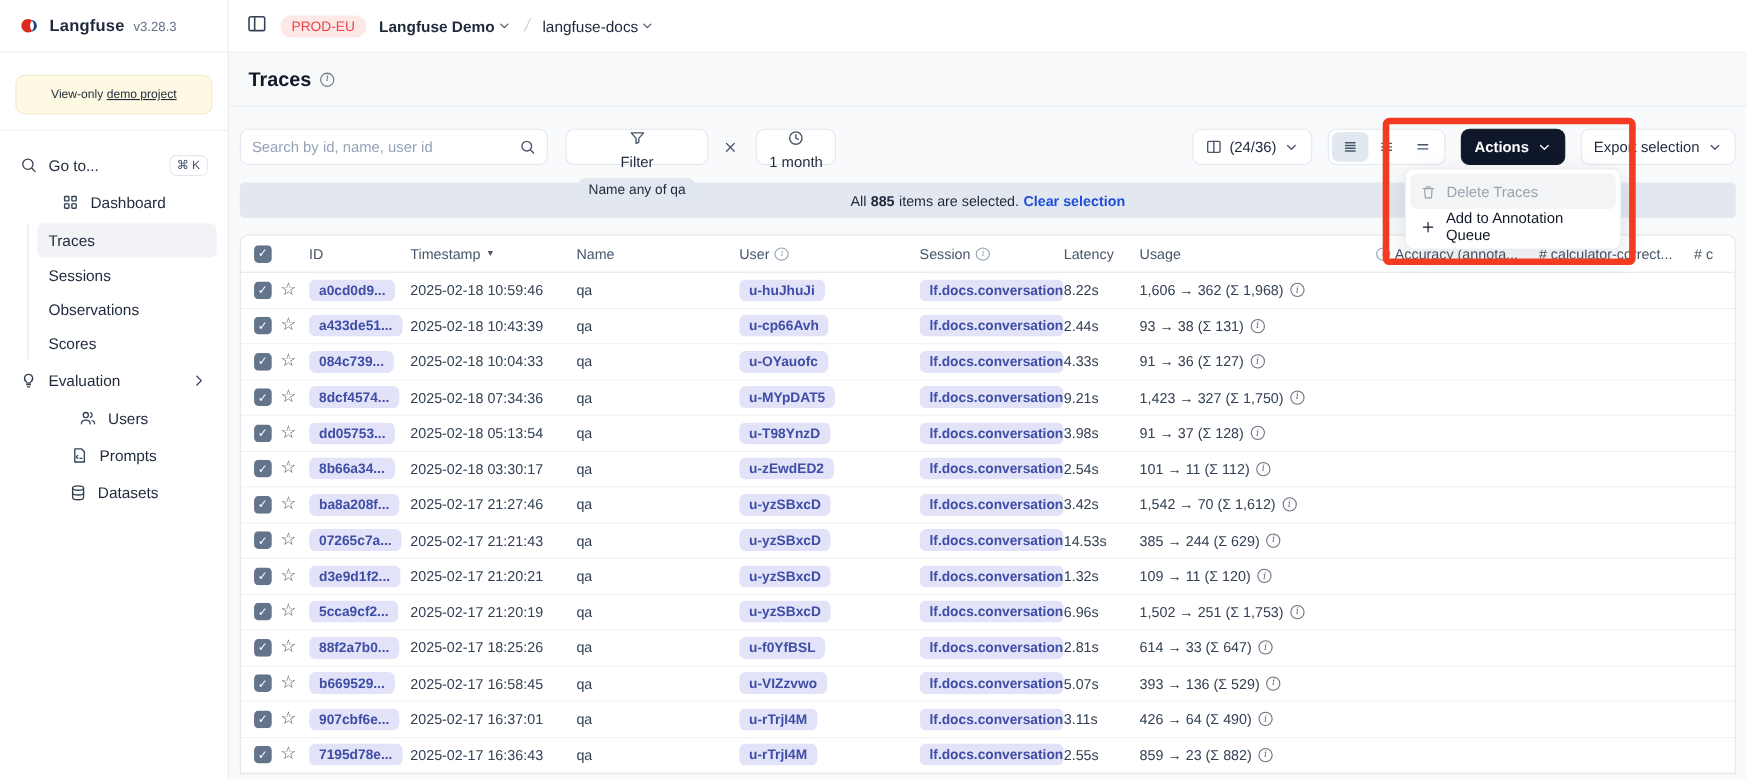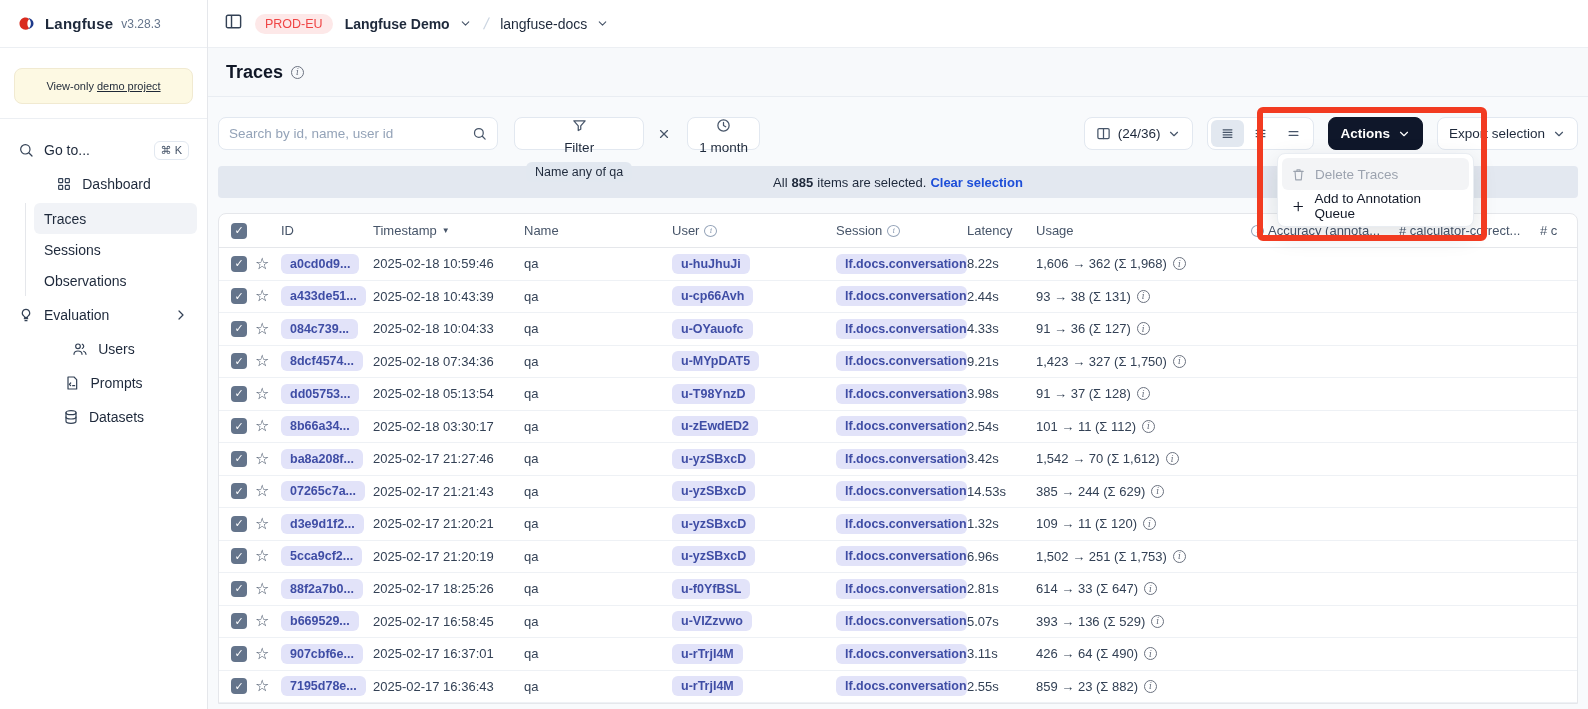--- a/index.html
+++ b/index.html
@@ -23,21 +23,21 @@
   .sub-wrap { margin:2px 0 2px 15px; border-left:1px solid #e5e7eb; padding-left:8px; }
   .sub-row { height:31px; display:flex; align-items:center; padding:0 10px; font-size:14px; border-radius:6px; color:#1e293b; cursor:pointer; }
   .sub-row.active { background:#f1f3f7; }
   .chev { width:14px; height:14px; stroke:#475569; fill:none; stroke-width:2; stroke-linecap:round; stroke-linejoin:round; }
 
   
   .main { flex:1; display:flex; flex-direction:column; background:#f8fafc; min-width:0; }
   .topbar { height:48px; background:#fff; border-bottom:1px solid #eceff3; display:flex; align-items:center; gap:12px; padding:0 16px; flex:0 0 48px; }
   .panel-icon svg { width:19px; height:19px; stroke:#334155; fill:none; stroke-width:1.8; }
   .env-badge { background:#fde8e8; color:#ef4444; font-size:12.5px; padding:3px 10px; border-radius:999px; }
-  .crumb { display:flex; align-items:center; gap:9px; font-size:14px; font-weight:bold; color:#1e293b; cursor:pointer; }
+  .crumb { display:flex; align-items:center; gap:2px; font-size:14px; font-weight:bold; color:#1e293b; cursor:pointer; }
   .crumb .chev { width:13px; height:13px; }
   .slash { color:#cbd5e1; font-size:16px; transform:skewX(-12deg); }
 
   .title-row { height:49px; border-bottom:1px solid #e9edf2; display:flex; align-items:center; gap:8px; padding:0 18px; background:#f7f9fb; flex:0 0 49px; }
   .title { font-size:18px; font-weight:bold; color:#111827; }
   .info-dot { display:inline-flex; width:13px; height:13px; border:1.3px solid #6b7280; border-radius:50%; color:#6b7280; font-size:9px; align-items:center; justify-content:center; font-family:"DejaVu Serif",serif; font-style:italic; flex:0 0 13px; }
 
   .content { padding:20px 10px 0; flex:1; min-height:0; }
   .toolbar { display:flex; align-items:center; height:33px; }
   .inp { width:280px; height:33px; border:1px solid #e2e8f0; border-radius:8px; background:#fff; display:flex; align-items:center; padding:0 10px; }
@@ -128,20 +128,23 @@
 
       <div class="sub-wrap">
         <div class="sub-row active">
             <span>Traces</span>
           </div>
         <div class="sub-row">
             <span>Sessions</span>
           </div>
         <div class="sub-row">
             <span>Observations</span>
+          </div>
+        <div class="sub-row">
+            <span>Scores</span>
           </div>
       </div>
 
       <div class="nav-row">
         <svg viewBox="0 0 24 24">
             <path d="M9.5 17.5h5"></path>
             <path d="M10.5 20.5h3"></path>
             <path d="M12 3.5a5.5 5.5 0 0 1 3.2 10c-.6.4-1 1.1-1 1.8v.2h-4.4v-.2c0-.7-.4-1.4-1-1.8A5.5 5.5 0 0 1 12 3.5z"></path>
           </svg>
         <span>Evaluation</span>

